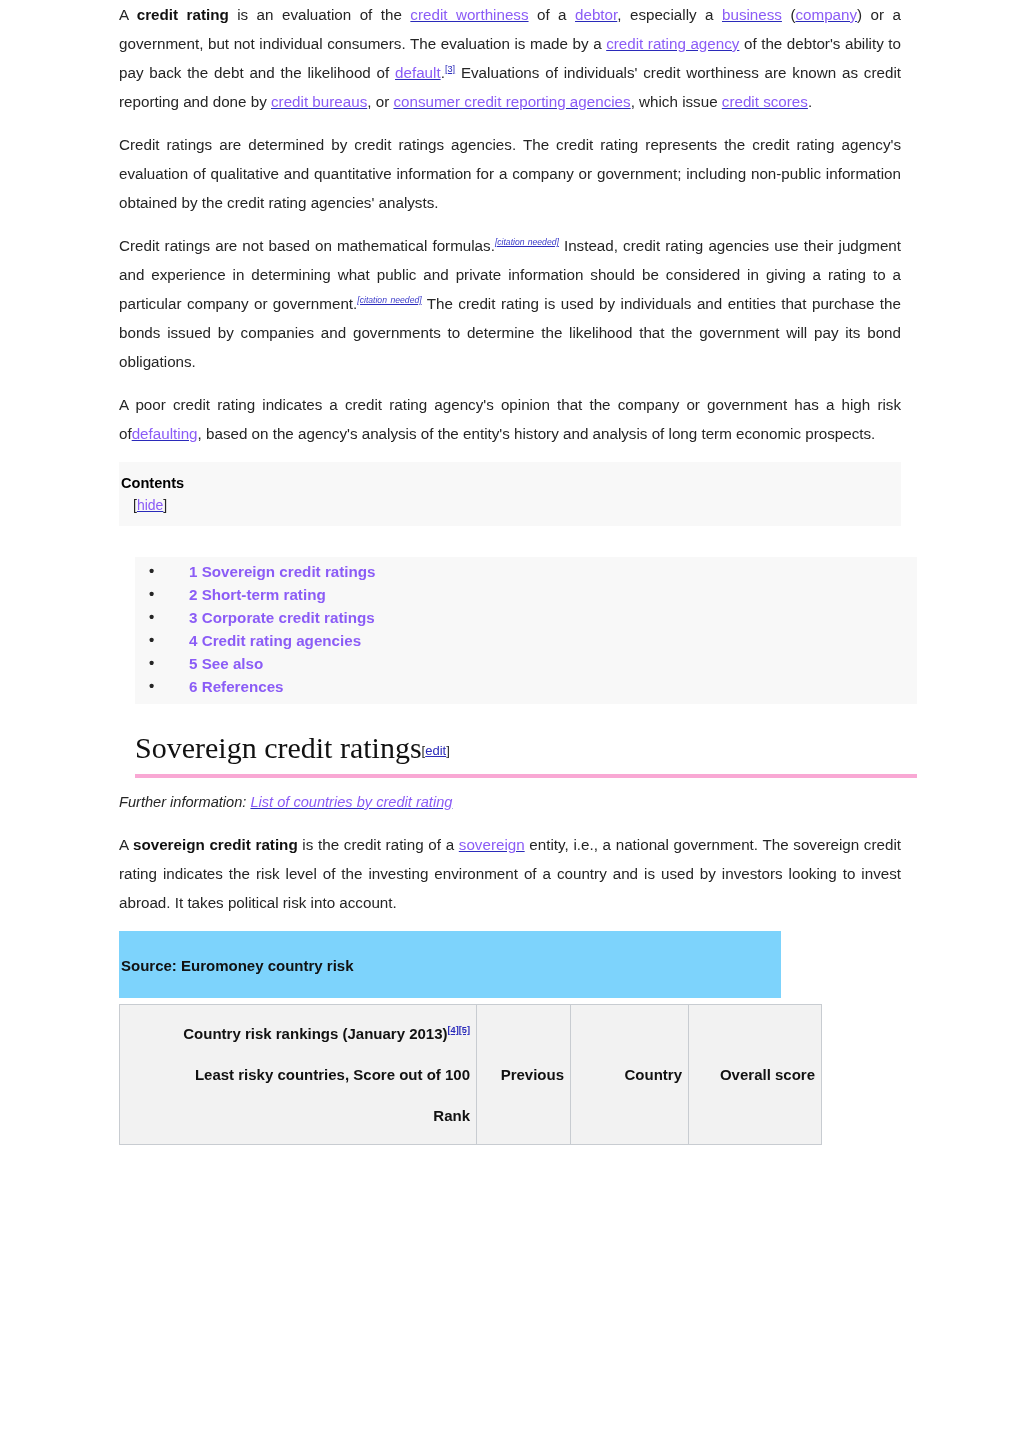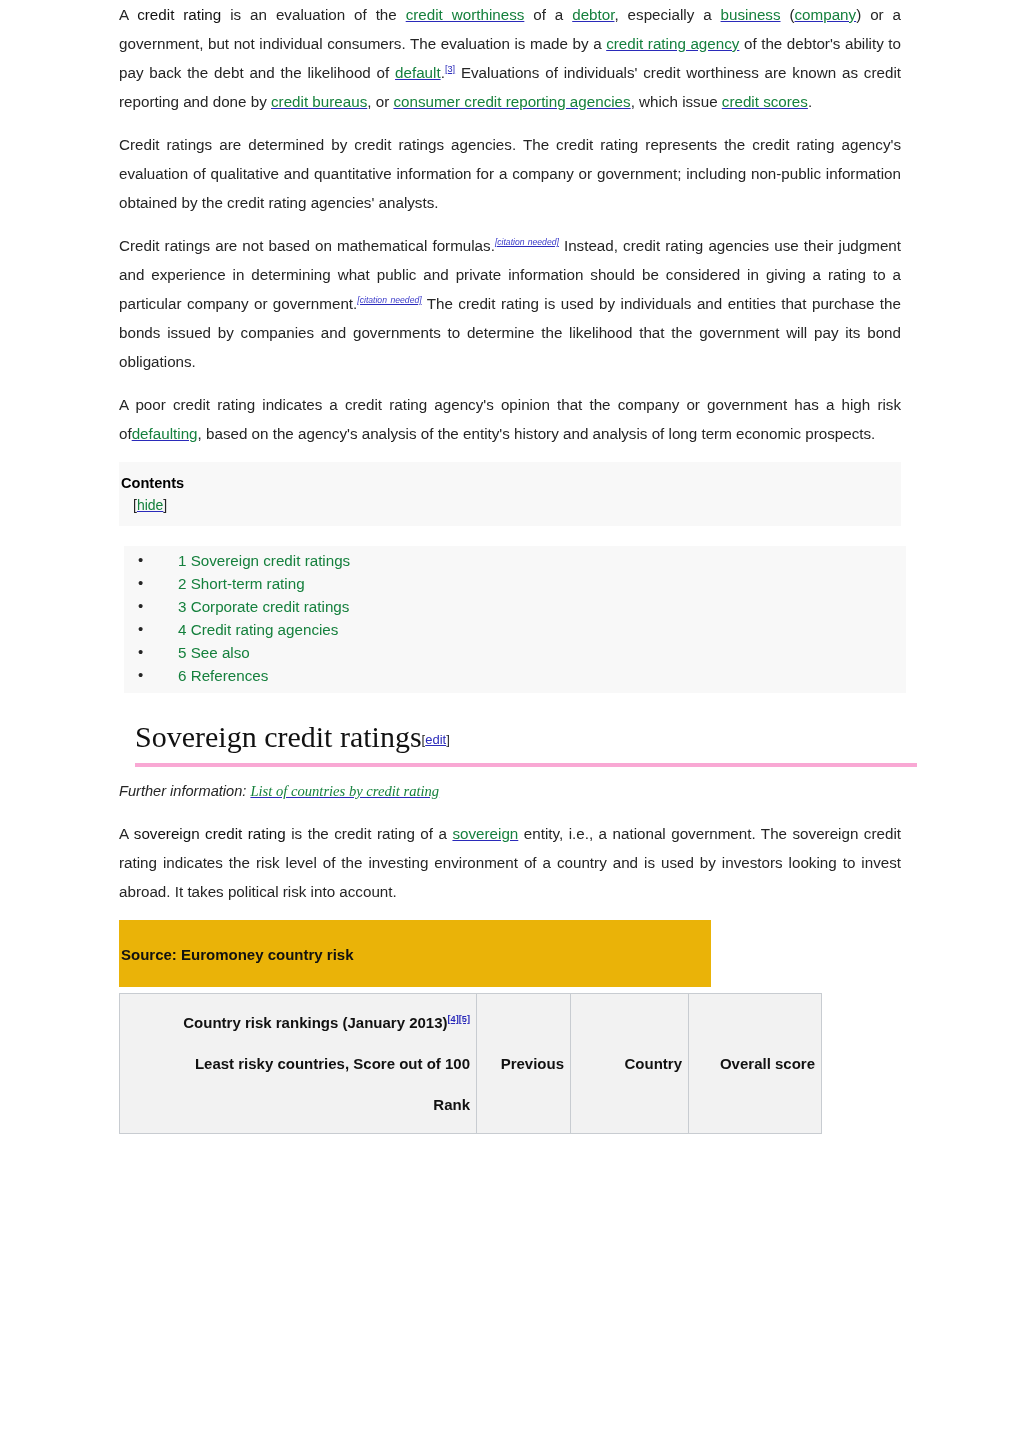--- a/index.html
+++ b/index.html
@@ -26,25 +26,25 @@
   p.body {
     font-size: 15.2px;
     line-height: 29px;
     text-align: justify;
     margin: 0 0 14px 0;
     color: #252525;
   }
   p.body:first-of-type { margin-top: 0; }
 
   a.wl {
-    color: #15803d;
+    color: #8b5cf6;
     text-decoration: underline;
     text-decoration-color: #2a2aba;
   }
-  b, strong { font-weight: normal; color: #111; }
+  b, strong { font-weight: bold; color: #111; }
 
   sup.ref {
     font-size: 9.2px;
     line-height: 0;
     vertical-align: super;
     white-space: nowrap;
   }
   sup.ref a.wl { color: #2a2aba; }
   sup.cn {
     font-size: 8.6px;
@@ -71,23 +71,24 @@
   .toc-hide {
     font-size: 14px;
     line-height: 22px;
     padding-left: 14px;
     color: #252525;
   }
   .toc-gap { height: 15px; background: #ffffff; }
   .toc-list {
     background: #f8f8f8;
     list-style: none;
-    margin: 5px;
+    margin: 16px;
     padding: 3px 0 6px 0;
     width: 782px;
+    font-weight: bold;
   }
   .toc-list li {
     font-size: 15.2px;
     line-height: 23px;
     position: relative;
     padding-left: 54px;
   }
   .toc-list li:before {
     content: "\2022";
     position: absolute;
@@ -118,26 +119,26 @@
   }
   h2.sec .editlink a.wl { color: #2a2aba; }
 
   .further {
     font-size: 14.6px;
     line-height: 24px;
     font-style: italic;
     margin: 12px 0 16px 0;
     color: #252525;
   }
-  .further a.wl { font-style: italic; font-family: Liberation Serif, serif; }
+  .further a.wl { font-style: italic; }
 
   
   .srcbox {
-    background: #eab308;
-    width: 592px;
+    background: #7dd3fc;
+    width: 662px;
     padding: 26px 0 24px 2px;
     font-size: 15px;
     font-weight: bold;
     color: #111;
     box-sizing: border-box;
   }
   table.ranks {
     border-collapse: collapse;
     width: 662px;
     table-layout: fixed;

